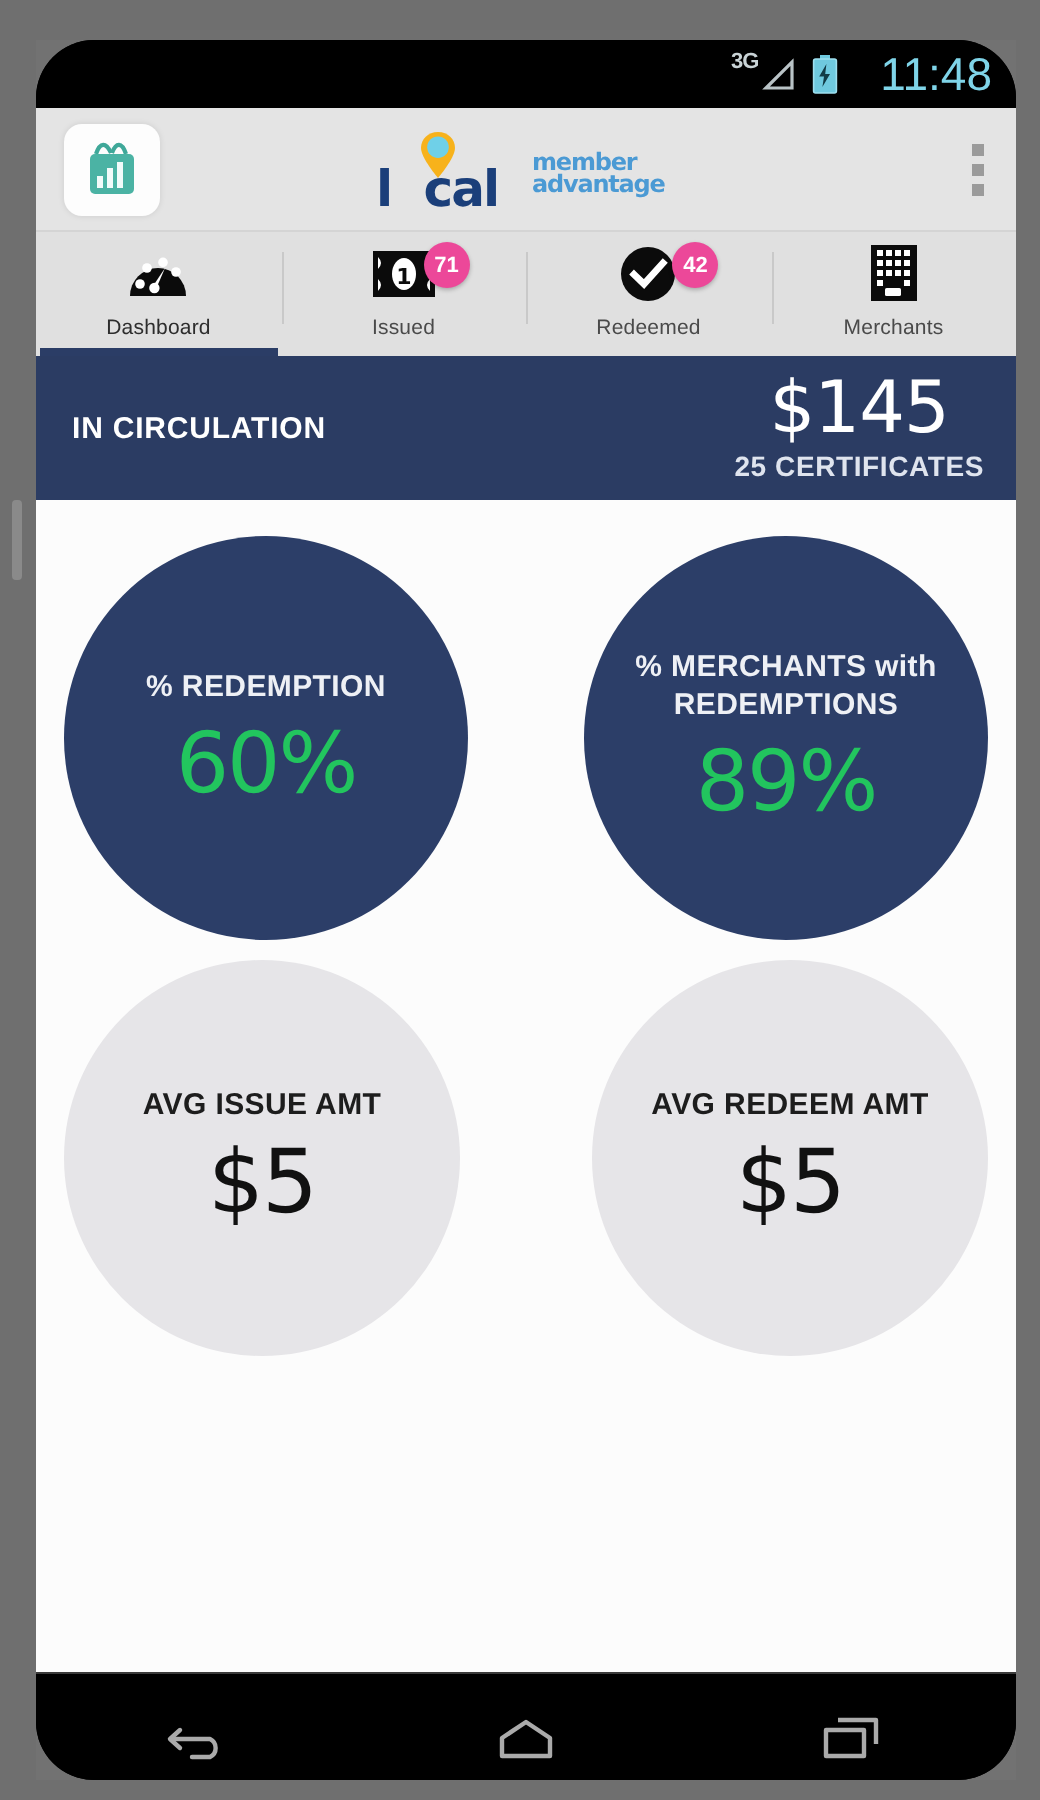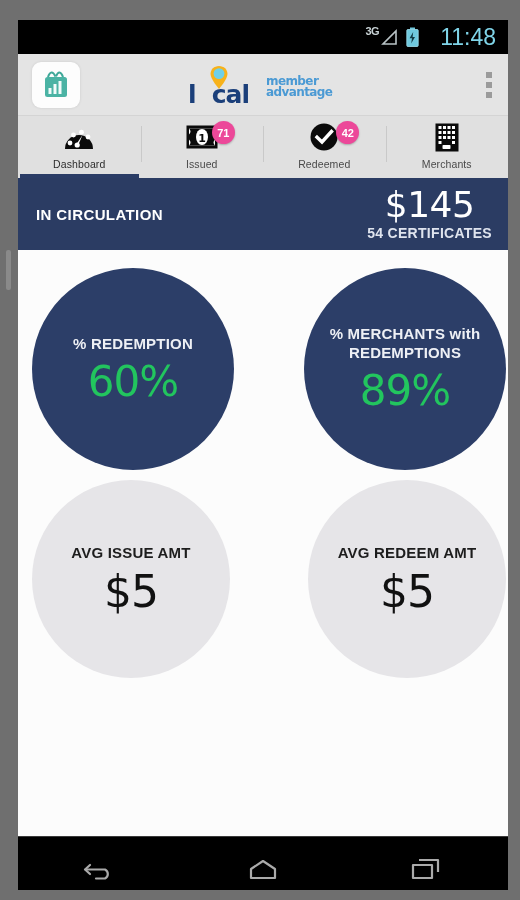--- a/index.html
+++ b/index.html
@@ -19,20 +19,21 @@
   .bezel-right { position:absolute; right:0;  top:0;  width:12px; height:900px; background:#6f6f6f; }
   .bezel-top   { position:absolute; left:0;   top:0;  width:520px; height:20px; background:#6f6f6f; }
   .bezel-bottom{ position:absolute; left:0;   bottom:0;width:520px;height:10px; background:#6f6f6f; }
   .bezel-notch { position:absolute; left:6px; top:250px; width:5px; height:40px; background:#8a8a8a; border-radius:2px;}
 
   #screen {
     position:absolute; left:18px; top:20px;
     width:490px; height:870px;
     background:#000;
     overflow:hidden;
+    border-radius:29px;
   }
 
   
   .statusbar {
     position:relative; height:34px; background:#000;
     display:flex; align-items:center; justify-content:flex-end;
     padding-right:12px; gap:7px;
   }
   .sb-3g {
     color:#c9d3d6; font-size:11px; font-weight:bold;
@@ -133,21 +134,21 @@
     letter-spacing:-0.5px; font-family:"DejaVu Sans", sans-serif;
   }
   .circ-certs {
     color:#dfe4ee; font-size:14px; font-weight:bold; letter-spacing:0.3px;
     margin-top:3px;
   }
 
   
   .body {
     background:#fcfcfc; height:586px;
-    padding:18px 2px 0 14px;
+    padding:18px 14px 0 14px;
   }
   .row {
     display:flex; justify-content:space-between;
   }
   .row.r2 { margin-top:10px; }
   .bubble {
     width:202px; height:202px; border-radius:50%;
     display:flex; flex-direction:column;
     align-items:center; justify-content:center;
     text-align:center; padding:0 14px;
@@ -314,21 +315,21 @@
           </span>
         </div>
         <span class="tab-label">Merchants</span>
       </div>
     </div>
 
     <div class="circ">
       <span class="circ-label">IN CIRCULATION</span>
       <div class="circ-right">
         <div class="circ-amount">$145</div>
-        <div class="circ-certs">54 CERTIFICATES</div>
+        <div class="circ-certs">25 CERTIFICATES</div>
       </div>
     </div>
 
     <div class="body">
       <div class="row">
         <div class="bubble dark">
           <div class="b-title">% REDEMPTION</div>
           <div class="b-value">60%</div>
         </div>
         <div class="bubble dark">

